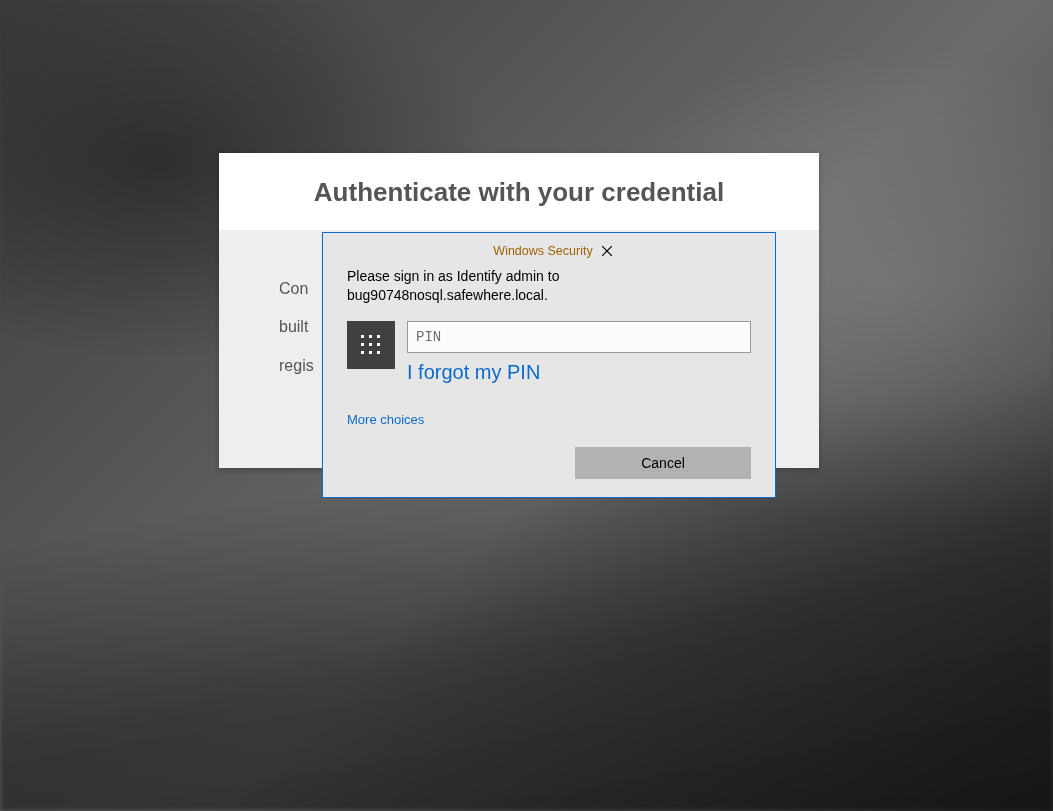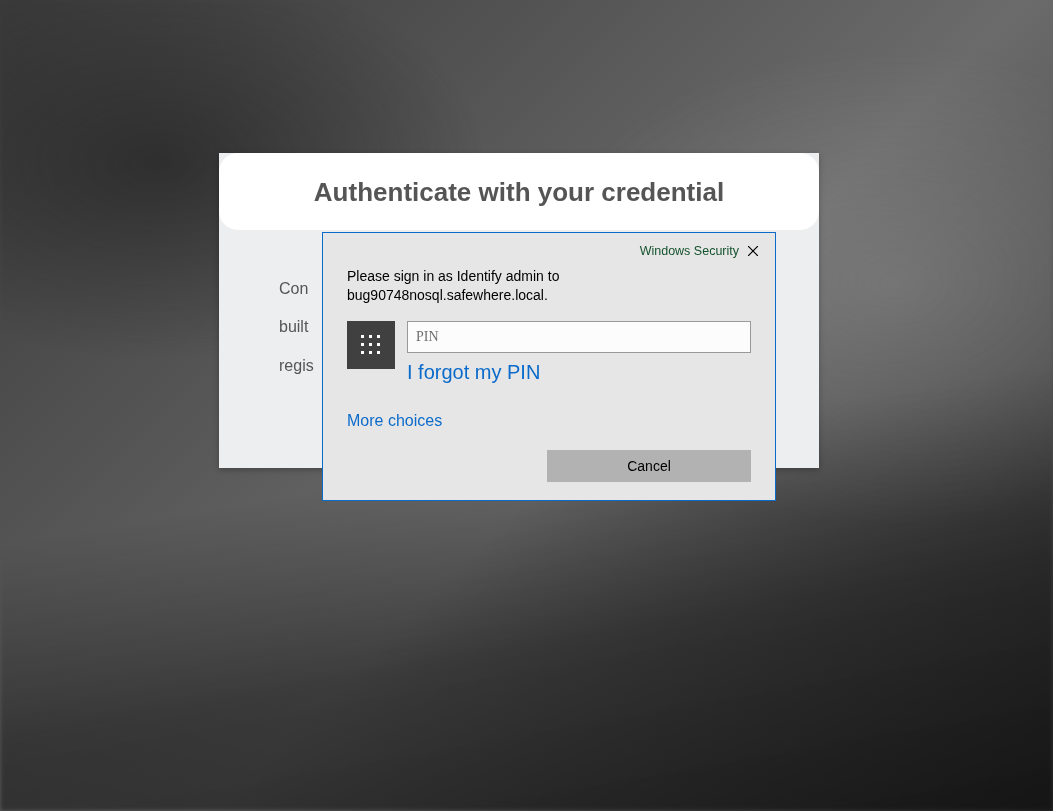--- a/index.html
+++ b/index.html
@@ -23,21 +23,20 @@
     left: 219px;
     top: 153px;
     width: 600px;
     background: #edeeef;
     box-shadow: 0 2px 6px rgba(0,0,0,0.25);
   }
   .card-header {
     background: #ffffff;
     text-align: center;
     padding: 24px 20px 22px;
-    border-radius: 19px;
   }
   .card-header h1 {
     font-size: 26px;
     font-weight: 600;
     color: #555;
   }
   .card-body {
     padding: 40px 60px 28px 60px;
     text-align: left;
     color: #555;
@@ -58,25 +57,25 @@
     left: 322px;
     top: 232px;
     width: 454px;
     background: #e6e6e6;
     border: 1px solid #0b6bcb;
     font-family: "Segoe UI", Arial, sans-serif;
     color: #000;
   }
   .win-dialog .titlebar {
     display: flex;
-    justify-content: flex-end;
+    justify-content: center;
     align-items: center;
     padding: 6px 8px 0 24px;
     font-size: 12.5px;
-    color: #14532d;
+    color: #a16207;
   }
   .win-dialog .close {
     width: 28px; height: 24px;
     display:flex; align-items:center; justify-content:center;
     cursor: pointer;
   }
   .win-dialog .close svg { width:10px; height:10px; }
   .win-dialog .content { padding: 4px 24px 18px 24px; }
   .win-dialog h2 {
     font-size: 20px;
@@ -105,44 +104,44 @@
   }
   .pin-icon svg { width: 26px; height: 26px; }
   .pin-col { flex: 1; }
   .pin-input {
     width: 100%;
     height: 32px;
     border: 1px solid #999;
     background: #fcfcfc;
     padding: 8px 8px;
     font-size: 14px;
-    font-family: Liberation Serif, serif;
+    font-family: Liberation Mono, monospace;
   }
   .pin-input::placeholder { color: #707070; }
   .link {
     color: #0b6bcb;
     font-size: 20px;
     cursor: pointer;
     display: inline-block;
     margin-top: 8px;
   }
   .more-choices {
     color: #0b6bcb;
-    font-size: 16px;
+    font-size: 13px;
     cursor: pointer;
     margin-top: 20px;
     margin-bottom: 20px;
     display:inline-block;
   }
   .btn-row {
     display: flex;
     justify-content: flex-end;
   }
   .cancel-btn {
-    width: 204px;
+    width: 176px;
     height: 32px;
     background: #b2b2b2;
     border: none;
     font-size: 14px;
     color: #000;
     cursor: pointer;
     font-family: inherit;
   }
 </style>
 </head>

